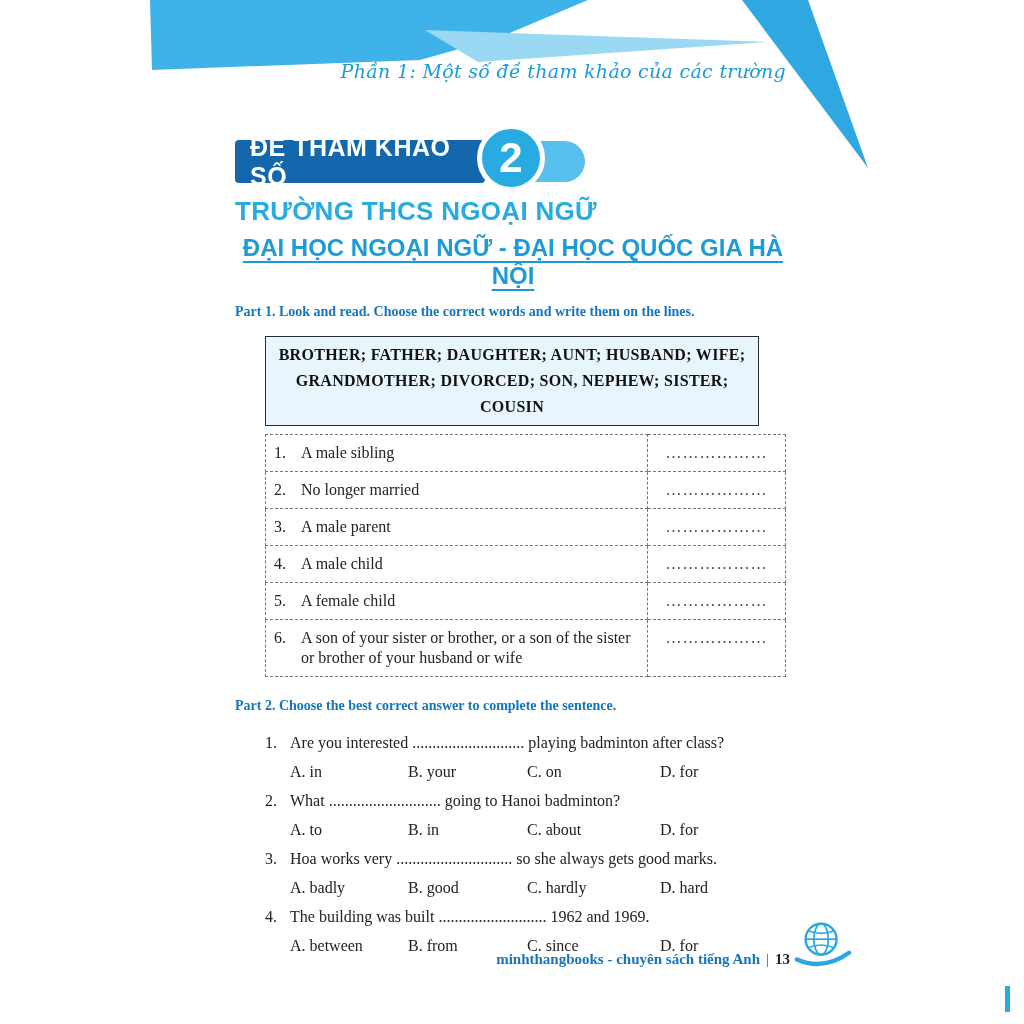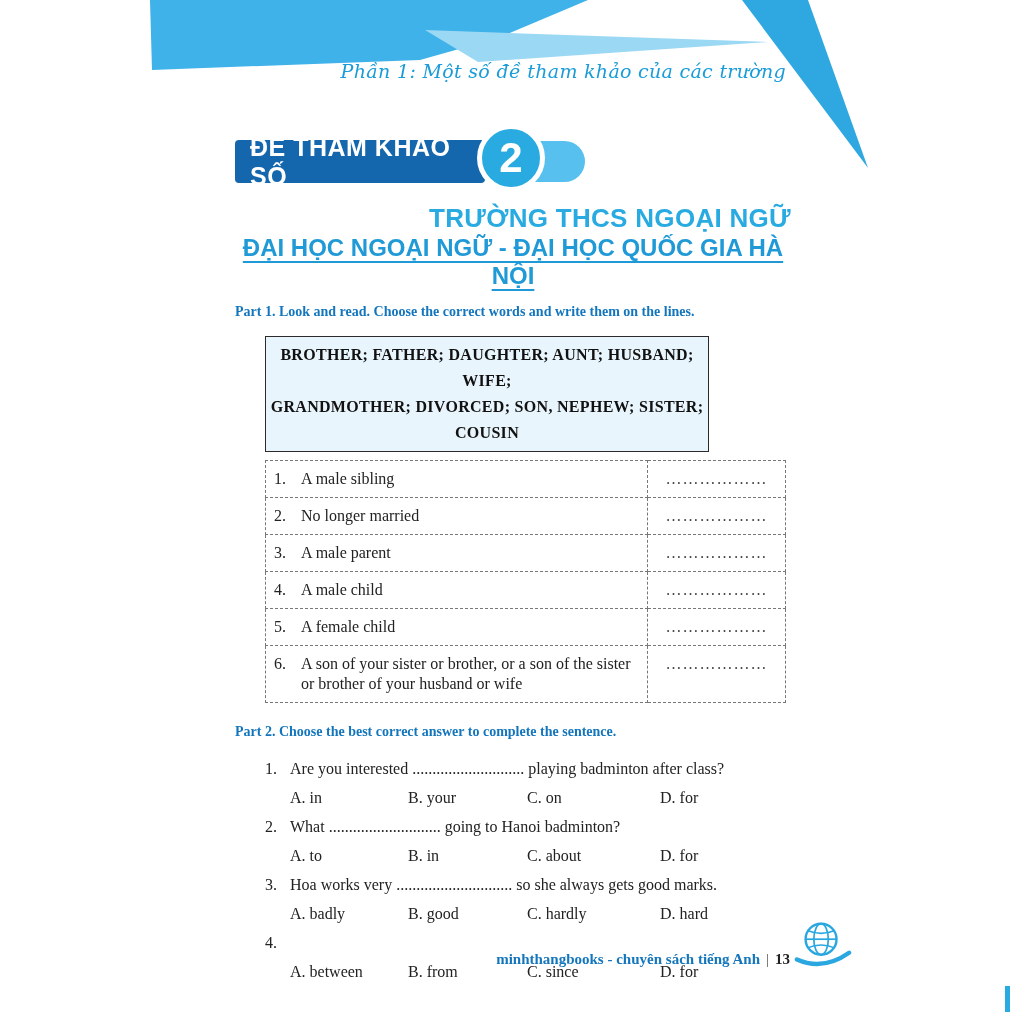--- a/index.html
+++ b/index.html
@@ -38,38 +38,38 @@
     font-family:"Liberation Sans", sans-serif; font-weight:bold; font-size:25px;
     display:flex; align-items:center; padding-left:15px; letter-spacing:0.5px;justify-content:center;
   }
   .badge-circle {
     position:absolute; left:477px; top:124px; width:68px; height:68px;
     background:#29abe2; border:5px solid #ffffff; border-radius:50%; z-index:3;
     color:#fff; font-family:"Liberation Sans", sans-serif; font-weight:bold;
     font-size:42px; display:flex; align-items:center; justify-content:center;
   }
   .school1 {
-    position:absolute; top:203px; left:235px; width:556px; text-align:right;
+    position:absolute; top:196px; left:235px; width:556px; text-align:left;
     color:#29abe2; font-family:"Liberation Sans", sans-serif; font-weight:bold;
     font-size:26px; letter-spacing:0.3px;
   }
   .school2 {
     position:absolute; top:234px; left:225px; width:576px; text-align:center;
     color:#1f9ad6; font-family:"Liberation Sans", sans-serif; font-weight:bold;
     font-size:24px; text-decoration:underline; text-underline-offset:5px;
     text-decoration-thickness:2px;
   }
   
   .content { position:absolute; top:301px; left:235px; width:556px; }
   .part-heading {
     color:#1376bd; font-weight:bold; font-size:14px; line-height:22px;
   }
   .part-heading.part2 { margin-top:18px; }
   .word-box {
-    margin:13px 0 0 30px; width:444px; background:#e9f5fc;
+    margin:13px 0 0 30px; width:494px; background:#e9f5fc;
     border:1.5px solid #2b2b2b; text-align:center; padding:5px 4px;
     font-weight:bold; font-size:16px; line-height:26px; letter-spacing:0.3px;
     color:#111;
   }
   .def-table {
     border-collapse:collapse; width:520px; margin:8px 0 0 30px;
     table-layout:fixed;
   }
   .def-table td {
     border:1px dashed #777; font-size:16px; line-height:20px;
@@ -235,20 +235,21 @@
           <span class="opt o1">A. badly</span>
           <span class="opt o2">B. good</span>
           <span class="opt o3">C. hardly</span>
           <span class="opt o4">D. hard</span>
         </div>
       </div>
 
       <div class="q">
         <div class="q-line">
           <span class="num">4.</span>
+          <span>The building was built ........................... 1962 and 1969.</span>
         </div>
         <div class="opts">
           <span class="opt o1">A. between</span>
           <span class="opt o2">B. from</span>
           <span class="opt o3">C. since</span>
           <span class="opt o4">D. for</span>
         </div>
       </div>
 
     </div>

